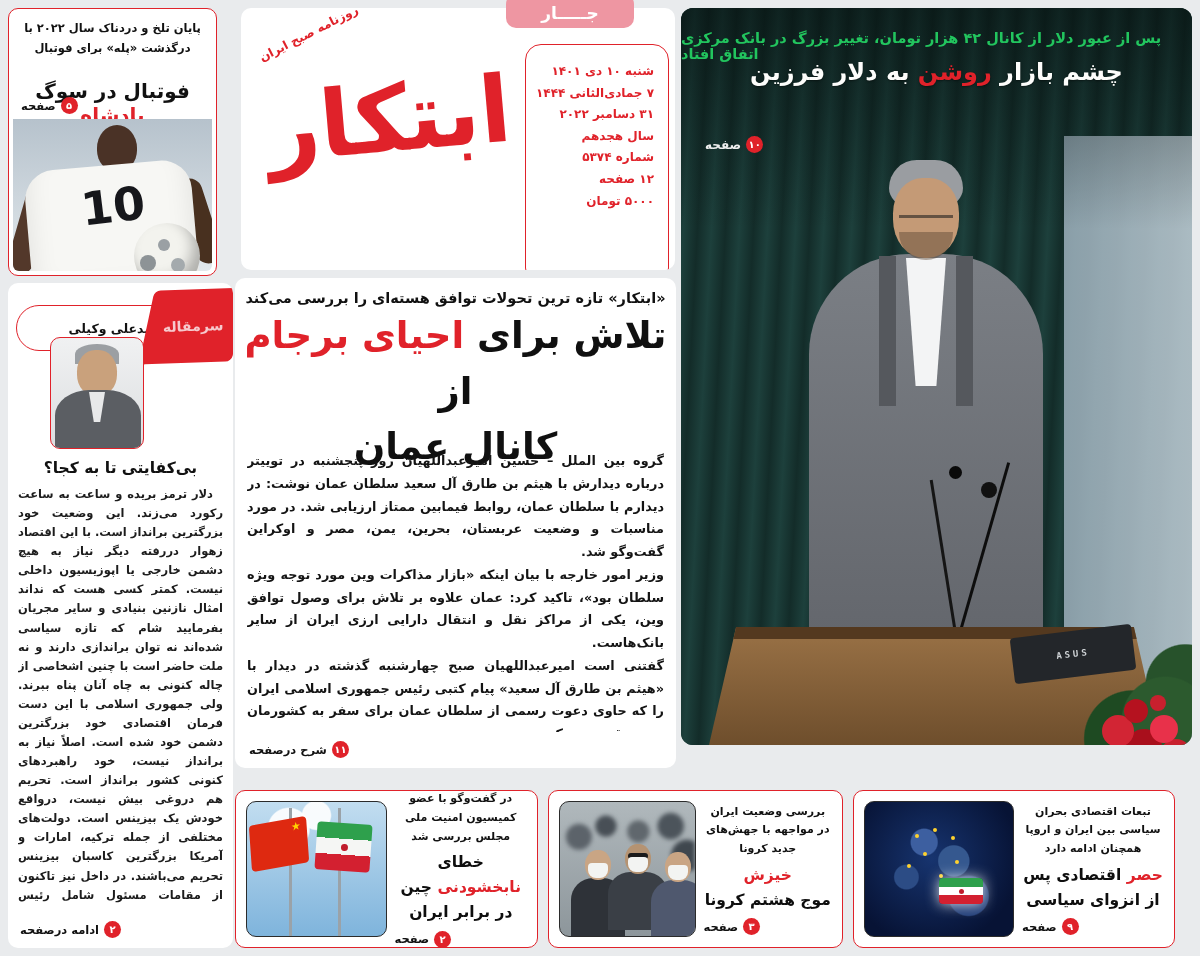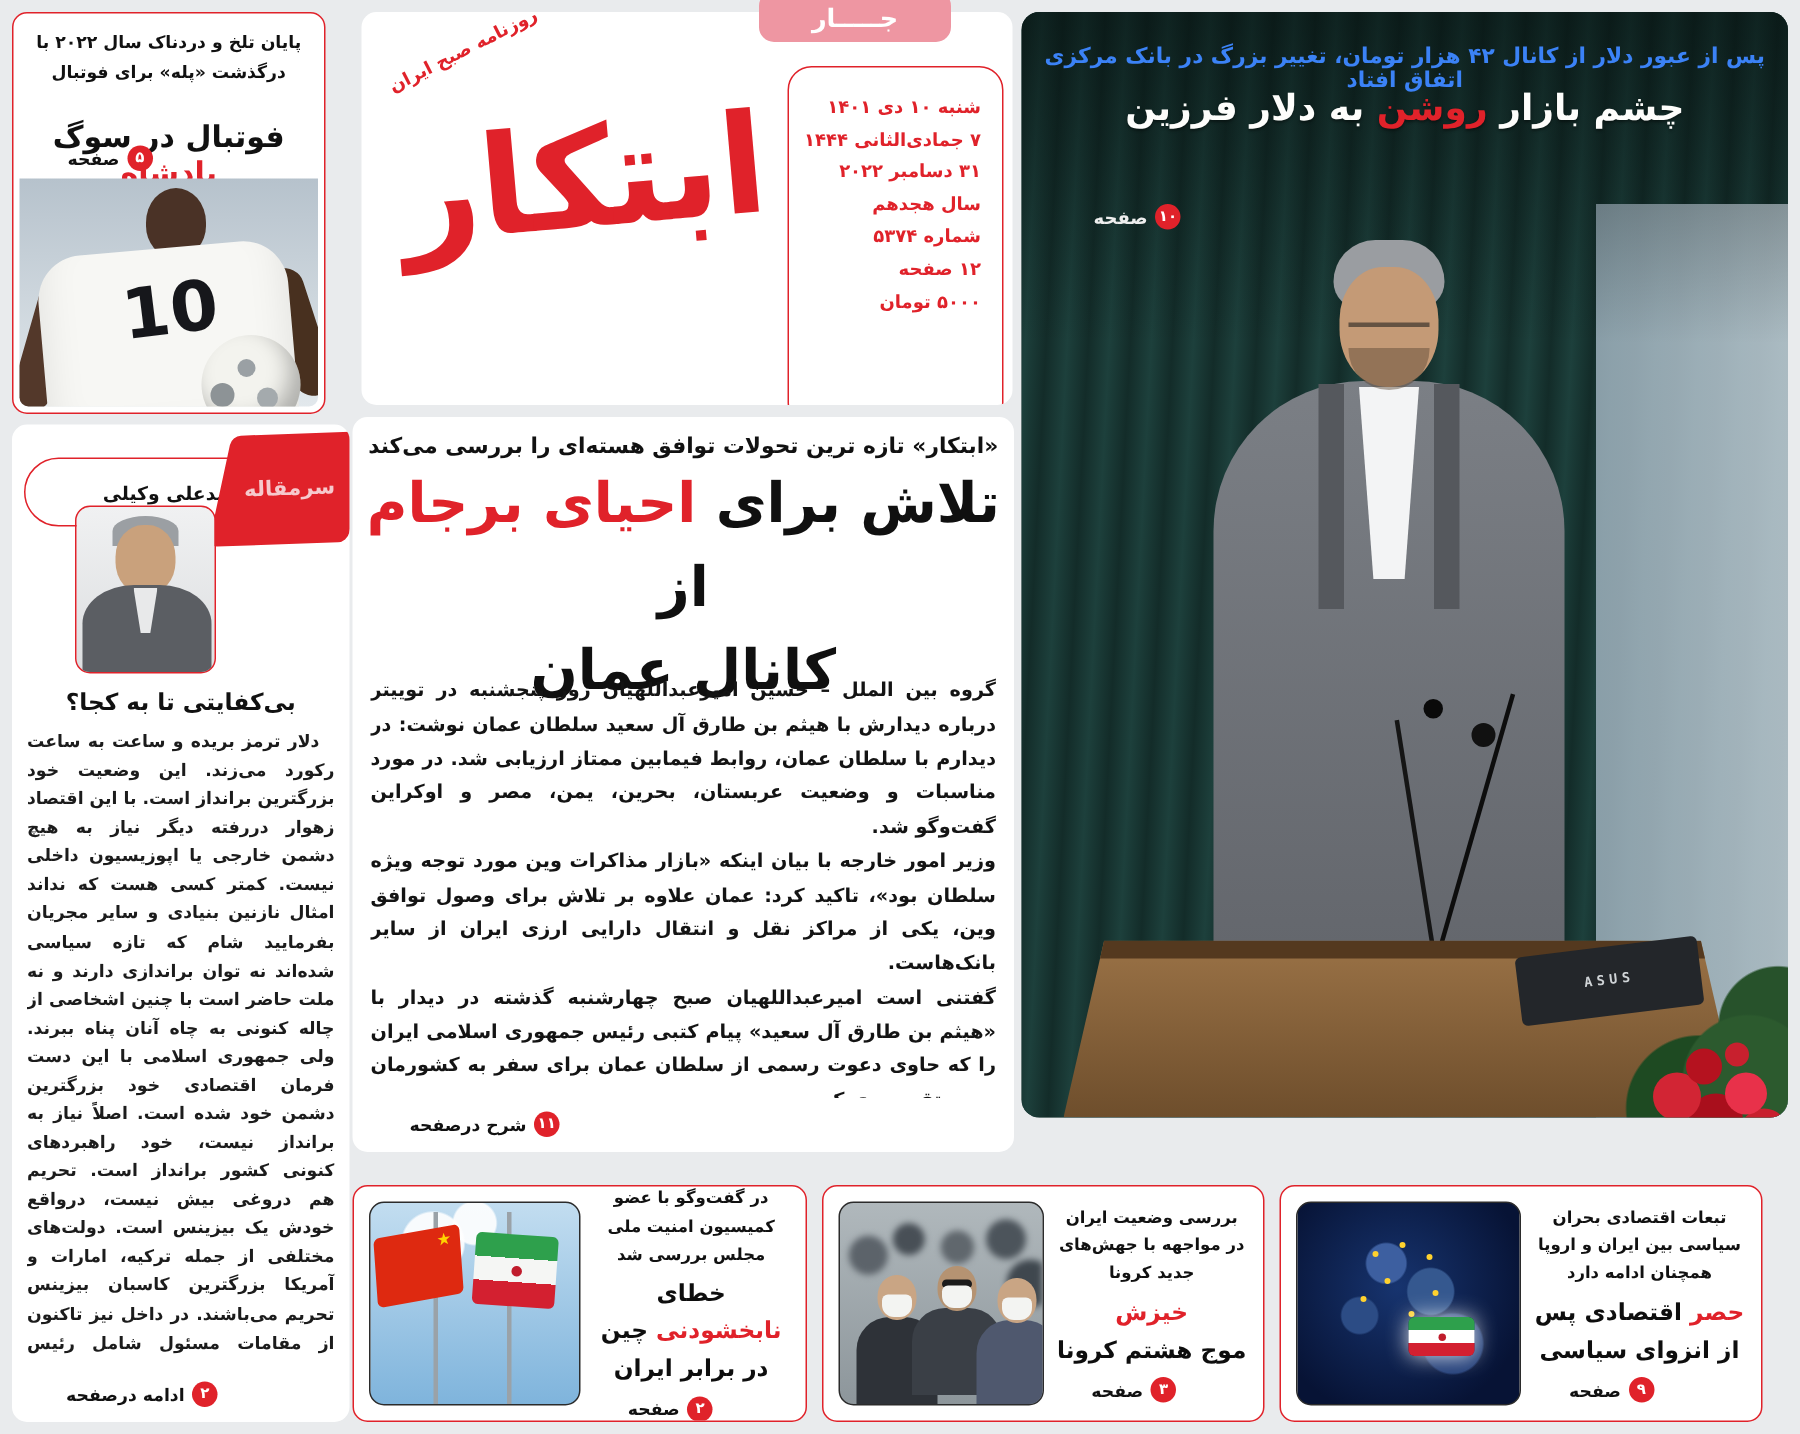--- a/index.html
+++ b/index.html
@@ -12,21 +12,21 @@
   
   .tab { position:absolute; left:506px; top:-6px; width:128px; height:34px; background:#ee96a2;
          border-radius:10px; z-index:5; display:flex; align-items:center; justify-content:center; }
   .tab::after { content:""; position:absolute; left:16px; bottom:-8px; border:9px solid transparent; border-top-color:#ee96a2; }
   .tab span { color:#fff; font-weight:bold; font-size:17px; padding-top:4px; }
 
   
   .pele-card { left:8px; top:8px; width:209px; height:268px; border:1.5px solid #e0222a; }
   .pele-kicker { font-size:11.5px; font-weight:bold; text-align:center; line-height:1.7; padding:10px 8px 2px; color:#111; }
   .pele-headline { font-size:20px; font-weight:bold; text-align:center; color:#111; margin-top:19px; }
-  .pagerow { direction:ltr; display:flex; align-items:center; gap:5px; font-size:11.5px; font-weight:bold; color:#111;margin-left:24px; }
+  .pagerow { direction:ltr; display:flex; align-items:center; gap:5px; font-size:11.5px; font-weight:bold; color:#111; }
   .pbadge { display:inline-flex; width:17px; height:17px; border-radius:50%; background:#e0222a; color:#fff;
             font-size:10px; font-weight:bold; align-items:center; justify-content:center; flex:0 0 auto; }
   .pele-pagerow { position:absolute; left:12px; top:88px; }
   .pele-scene { position:absolute; left:4px; right:4px; bottom:4px; height:152px; border-radius:0 0 6px 6px; overflow:hidden;
                 background:linear-gradient(#b6c2cc,#e2e8ec); }
   .pele-head { position:absolute; left:50%; top:6px; width:40px; height:46px; background:#4a3226; border-radius:50% 50% 45% 45%; transform:translateX(-40%); }
   .pele-body { position:absolute; left:8%; top:46px; width:84%; height:150px; background:#f7f7f4; border-radius:30px 30px 0 0;
                transform:rotate(-5deg); box-shadow:inset 0 -24px 28px rgba(0,0,0,.10); }
   .pele-arm-l { position:absolute; left:4px; top:64px; width:26px; height:92px; background:#53382a; border-radius:14px; transform:rotate(16deg); }
   .pele-arm-r { position:absolute; right:0px; top:58px; width:26px; height:88px; background:#48301f; border-radius:14px; transform:rotate(-18deg); }
@@ -92,21 +92,21 @@
   .laptop { position:absolute; right:58px; bottom:68px; width:122px; height:46px; background:#23262a; transform:rotate(-7deg);
             border-radius:4px; display:flex; align-items:center; justify-content:center; z-index:3; }
   .laptop span { color:#cfd3d6; font-size:9px; letter-spacing:3px; font-weight:bold; font-family:"DejaVu Sans Mono",monospace; }
   .leaves { position:absolute; right:0; bottom:0; width:132px; height:122px;
             background:radial-gradient(circle at 80% 80%,#2c5a2e 0 30%,transparent 31%),
                        radial-gradient(circle at 55% 95%,#1e4a22 0 35%,transparent 36%),
                        radial-gradient(circle at 95% 50%,#27522b 0 28%,transparent 29%); }
   .flowerdots { position:absolute; right:26px; bottom:34px; width:16px; height:16px; border-radius:50%; background:#c8202e;
                 box-shadow:-22px 8px 0 4px #b5121f,-40px 28px 0 8px #d22534,6px 26px 0 6px #e8314a,
                            -14px 44px 0 10px #a90f1c,18px 52px 0 8px #c8202e,-38px 60px 0 9px #d22534; }
-  .photo-kicker { position:absolute; left:0; right:0; top:22px; text-align:center; color:#3b82f6; font-size:14.5px; font-weight:bold; z-index:6; }
+  .photo-kicker { position:absolute; left:0; right:0; top:22px; text-align:left; color:#22c55e; font-size:14.5px; font-weight:bold; z-index:6; }
   .photo-headline { position:absolute; left:0; right:0; top:50px; text-align:center; color:#fdfdfb; font-size:24px; font-weight:bold;
                     letter-spacing:-1px; z-index:6; text-shadow:0 1px 2px rgba(0,0,0,.4); }
   .photo-pagerow { position:absolute; left:24px; top:128px; z-index:6; color:#eee; font-size:12px; }
 
   
   .main-card { left:235px; top:278px; width:441px; height:490px; }
   .main-kicker { text-align:center; font-size:14.5px; font-weight:bold; color:#111; padding-top:12px; }
   .main-headline { text-align:center; font-size:37px; font-weight:bold; color:#101010; line-height:1.5; margin-top:2px; letter-spacing:-1px; }
   .main-body { position:absolute; left:12px; right:12px; top:172px; bottom:36px; overflow:hidden;
                font-size:12.8px; font-weight:bold; line-height:1.78; text-align:justify; color:#141414; }

